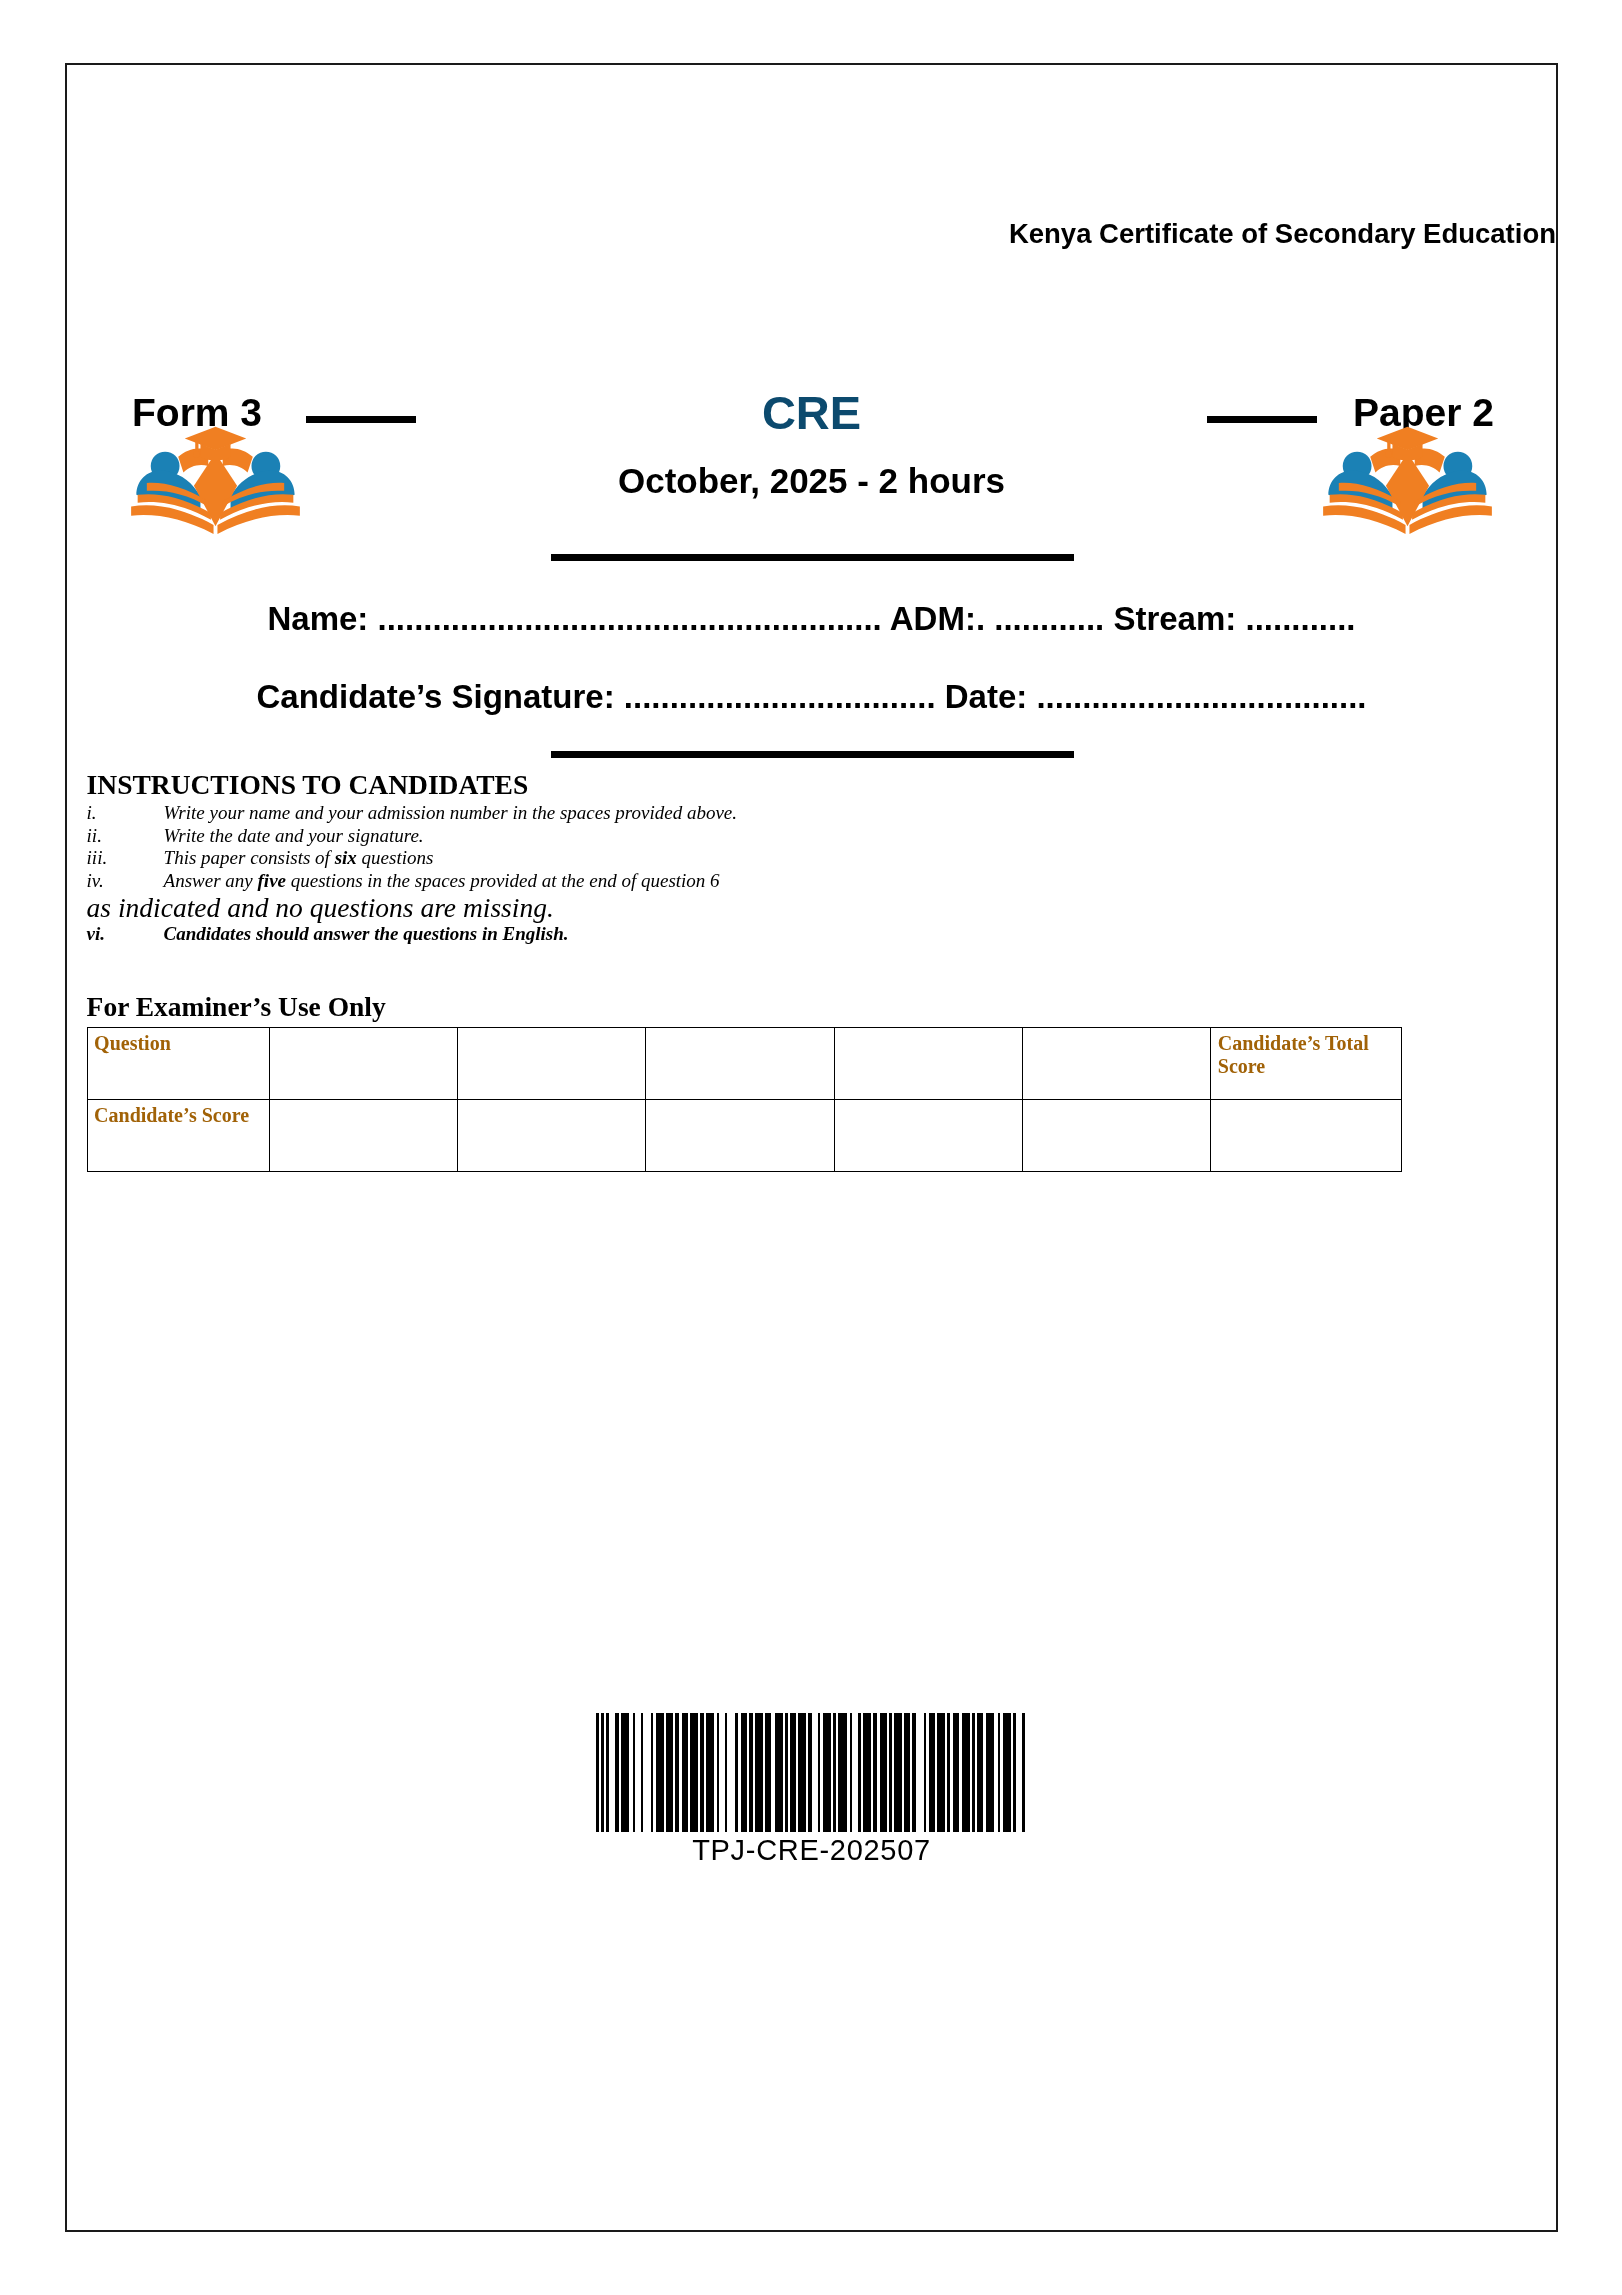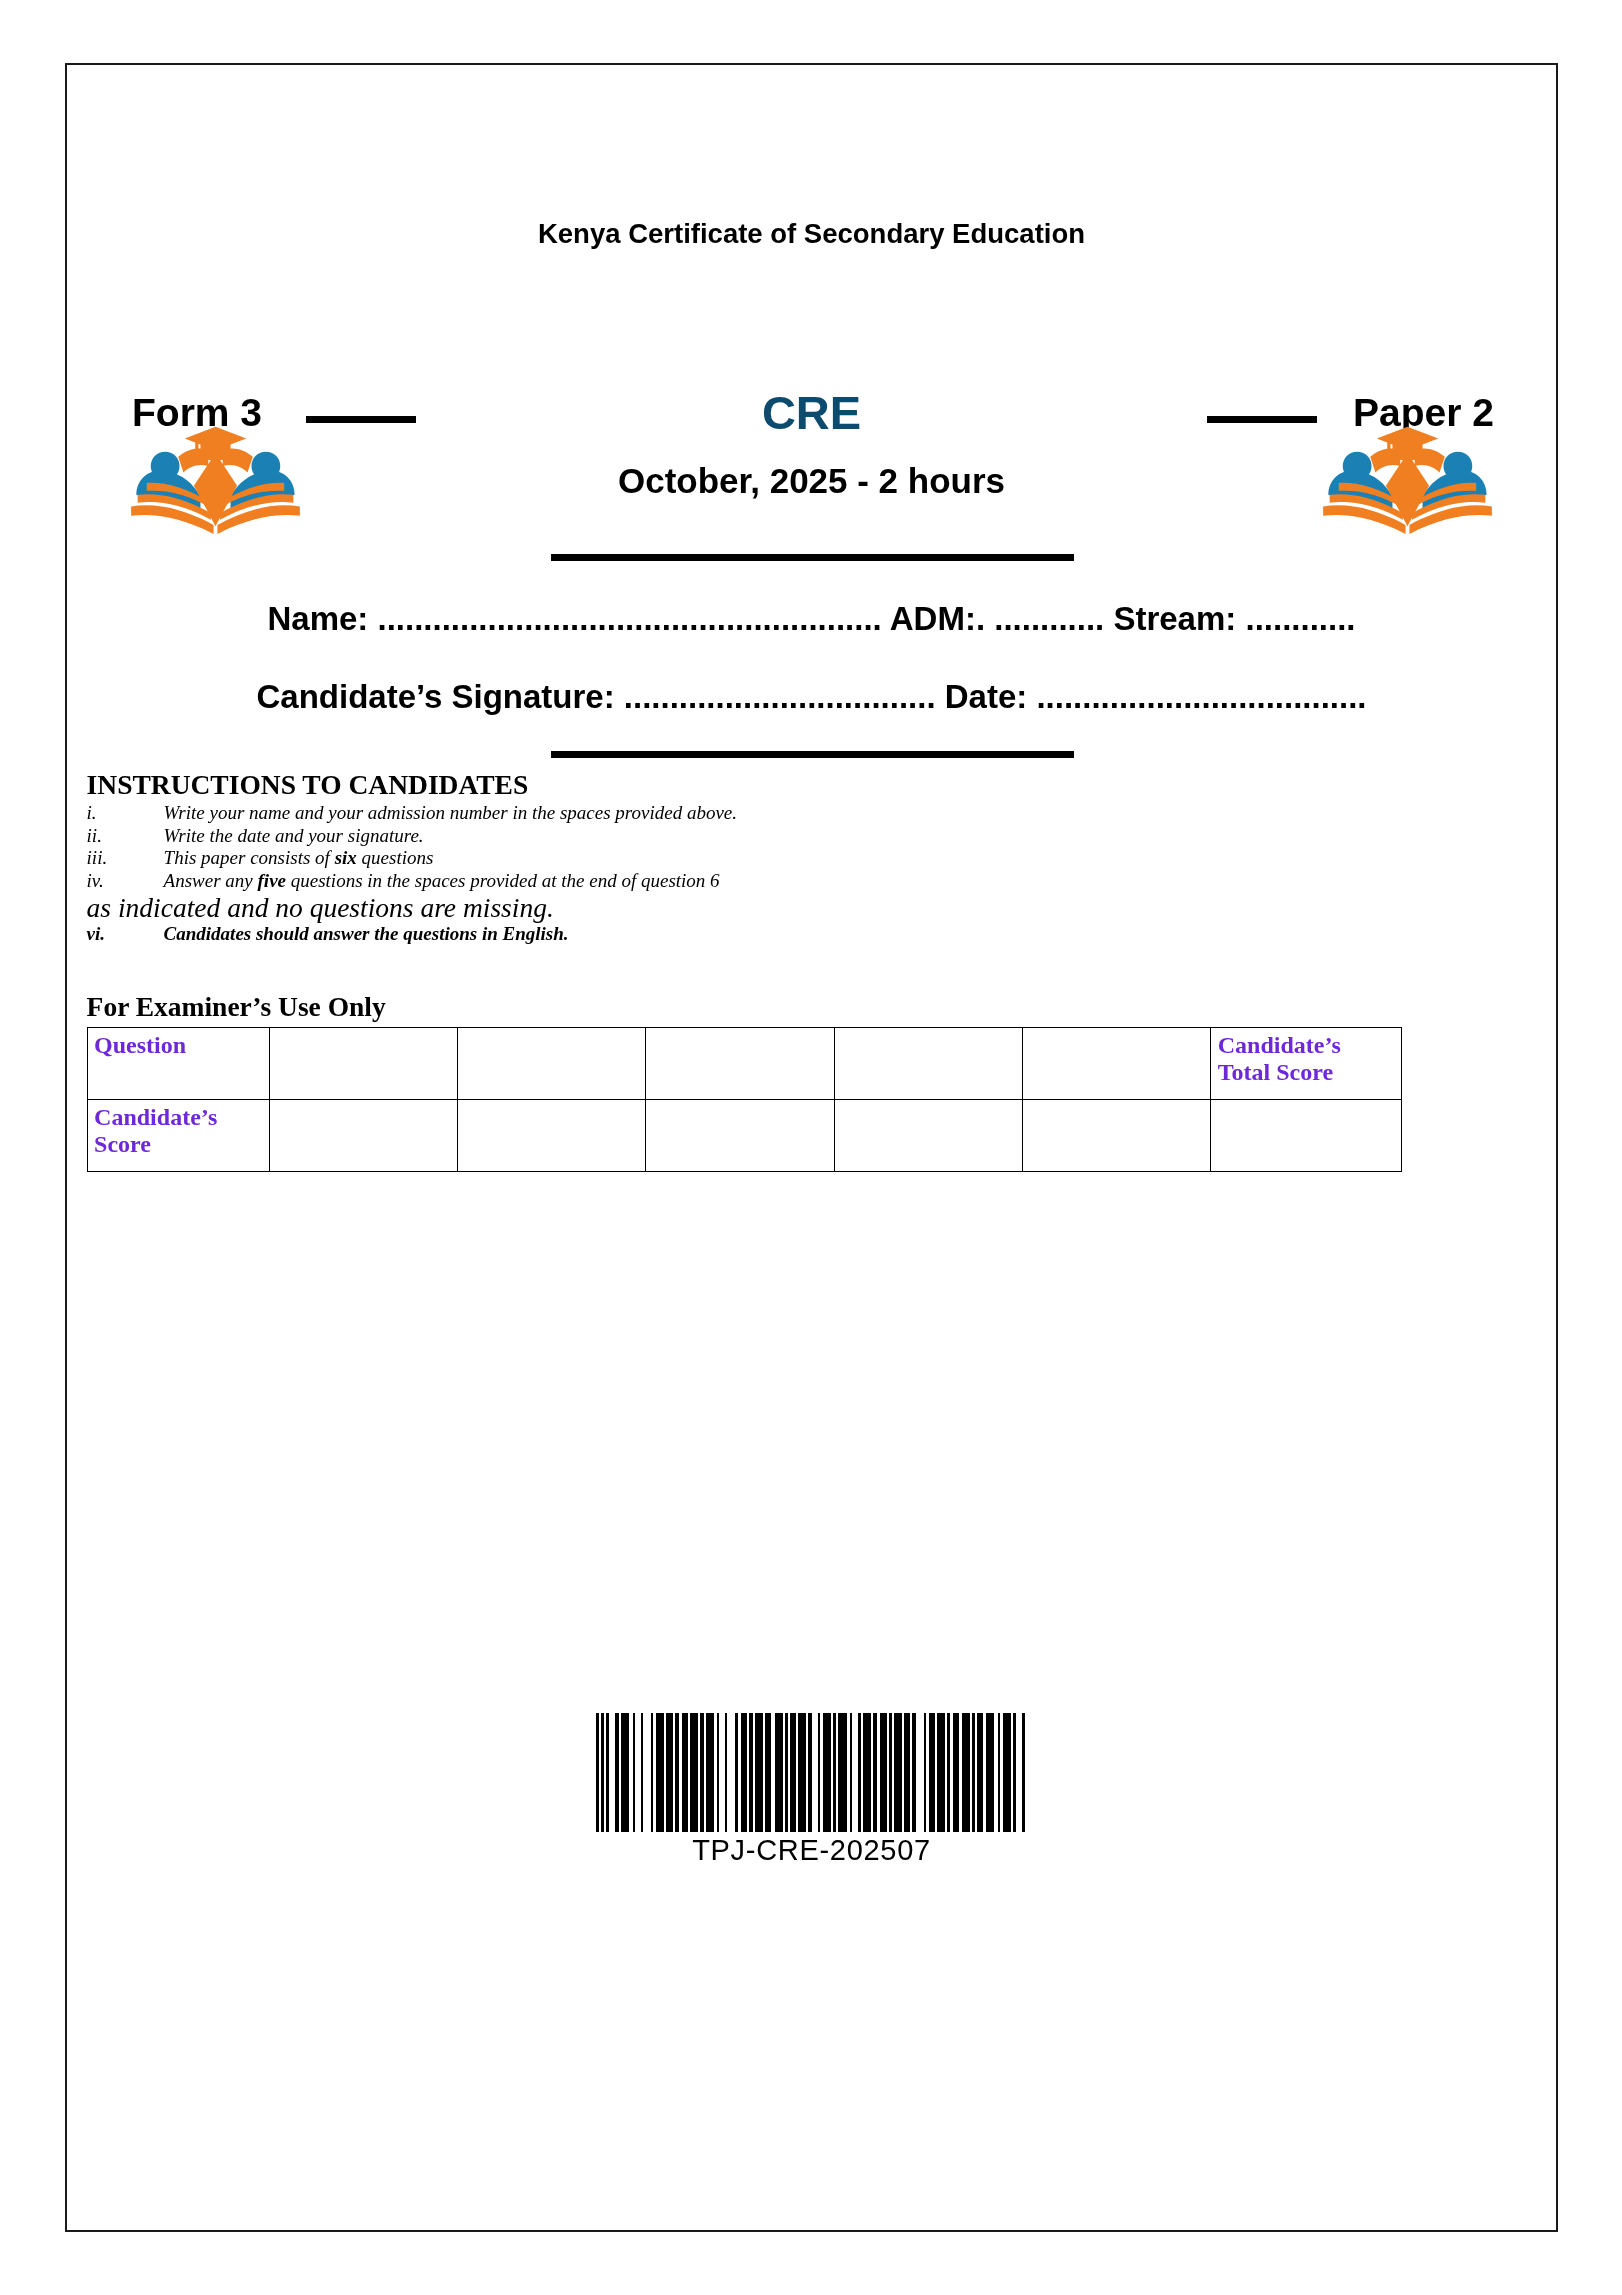--- a/index.html
+++ b/index.html
@@ -45,21 +45,21 @@
     font-size: 68px;
     letter-spacing: 0.7px;
     line-height: 1;
     color: #000;
   }
   .exam-subtitle {
     position: absolute;
     left: 0;
     top: 155px;
     width: 100%;
-    text-align: center;
+    text-align: right;
     font-family: "Liberation Sans", sans-serif;
     font-weight: bold;
     font-size: 27.5px;
     line-height: 1;
     color: #000;
   }
 
   
   .row-form {
     position: absolute;
@@ -226,23 +226,23 @@
     left: 19.6px;
     top: 962px;
     width: 1315px;
     border-collapse: collapse;
     table-layout: fixed;
   }
   .examiner-table td {
     border: 1.3px solid #000;
     font-family: "Liberation Serif", serif;
     font-weight: bold;
-    font-size: 24px;
+    font-size: 20px;
     line-height: 1.14;
-    color: #6d28d9;
+    color: #a16207;
     vertical-align: top;
     padding: 3.9px 5.2px 0 6.5px;
   }
   .col-label { width: 169px; }
   .col-blank { width: 175px; }
   .col-total { width: 177px; }
   .row-question td { height: 67px; }
   .row-score td    { height: 67px; }
 
   

